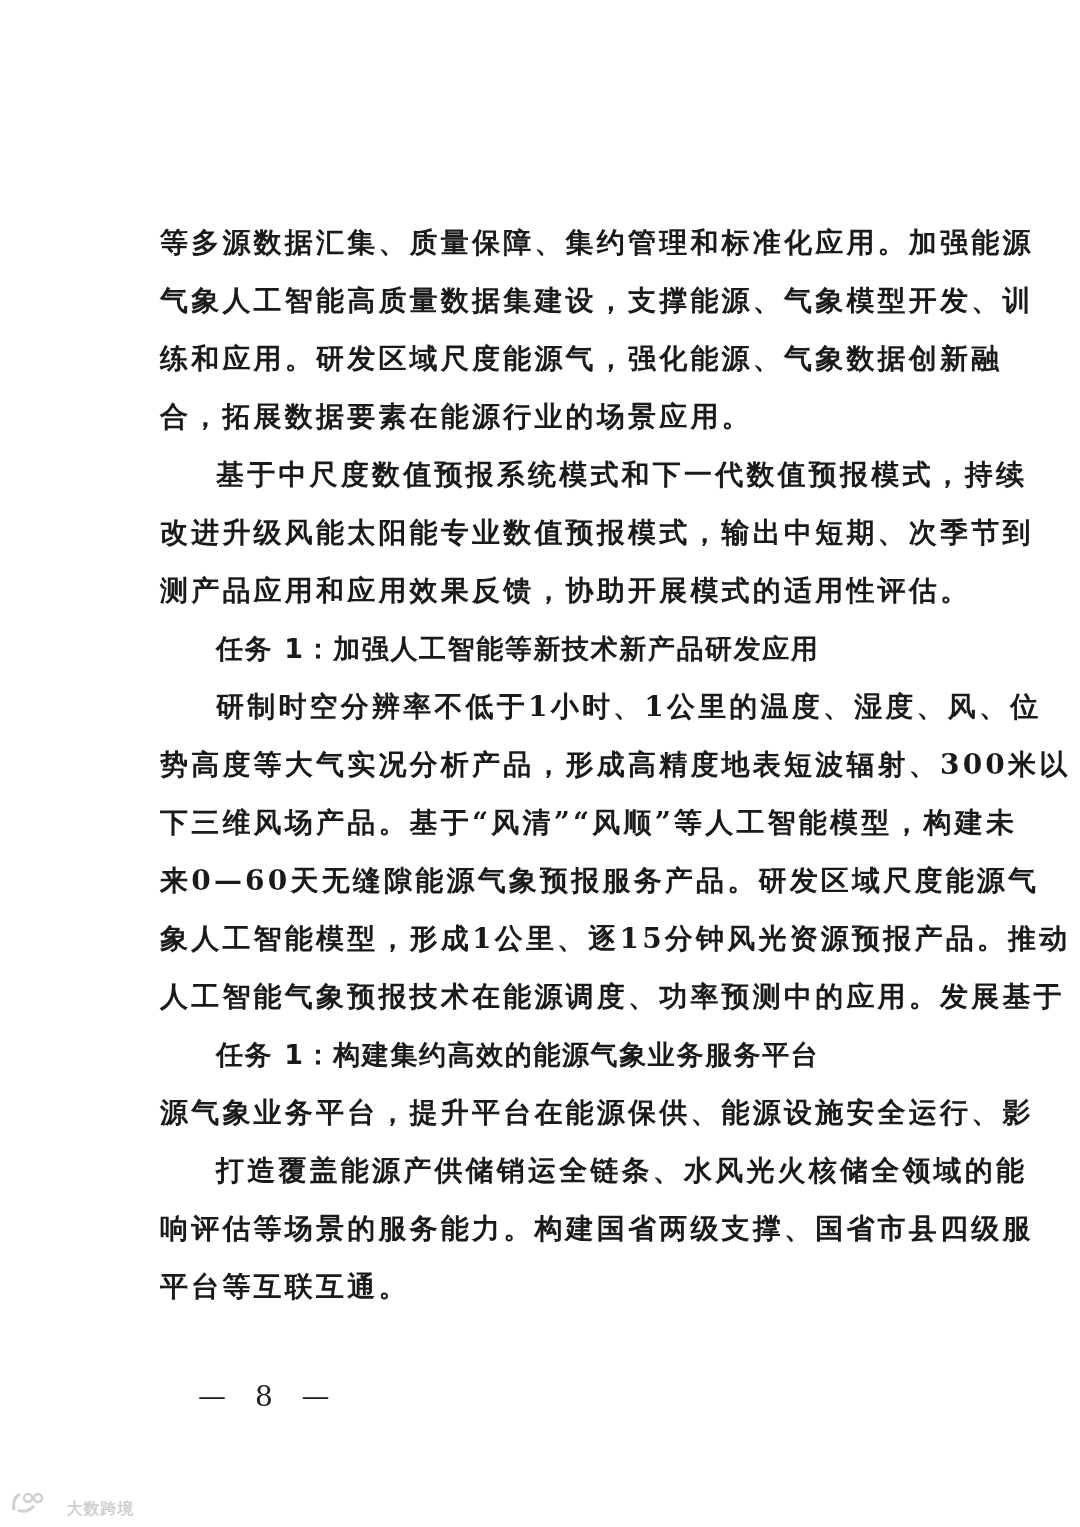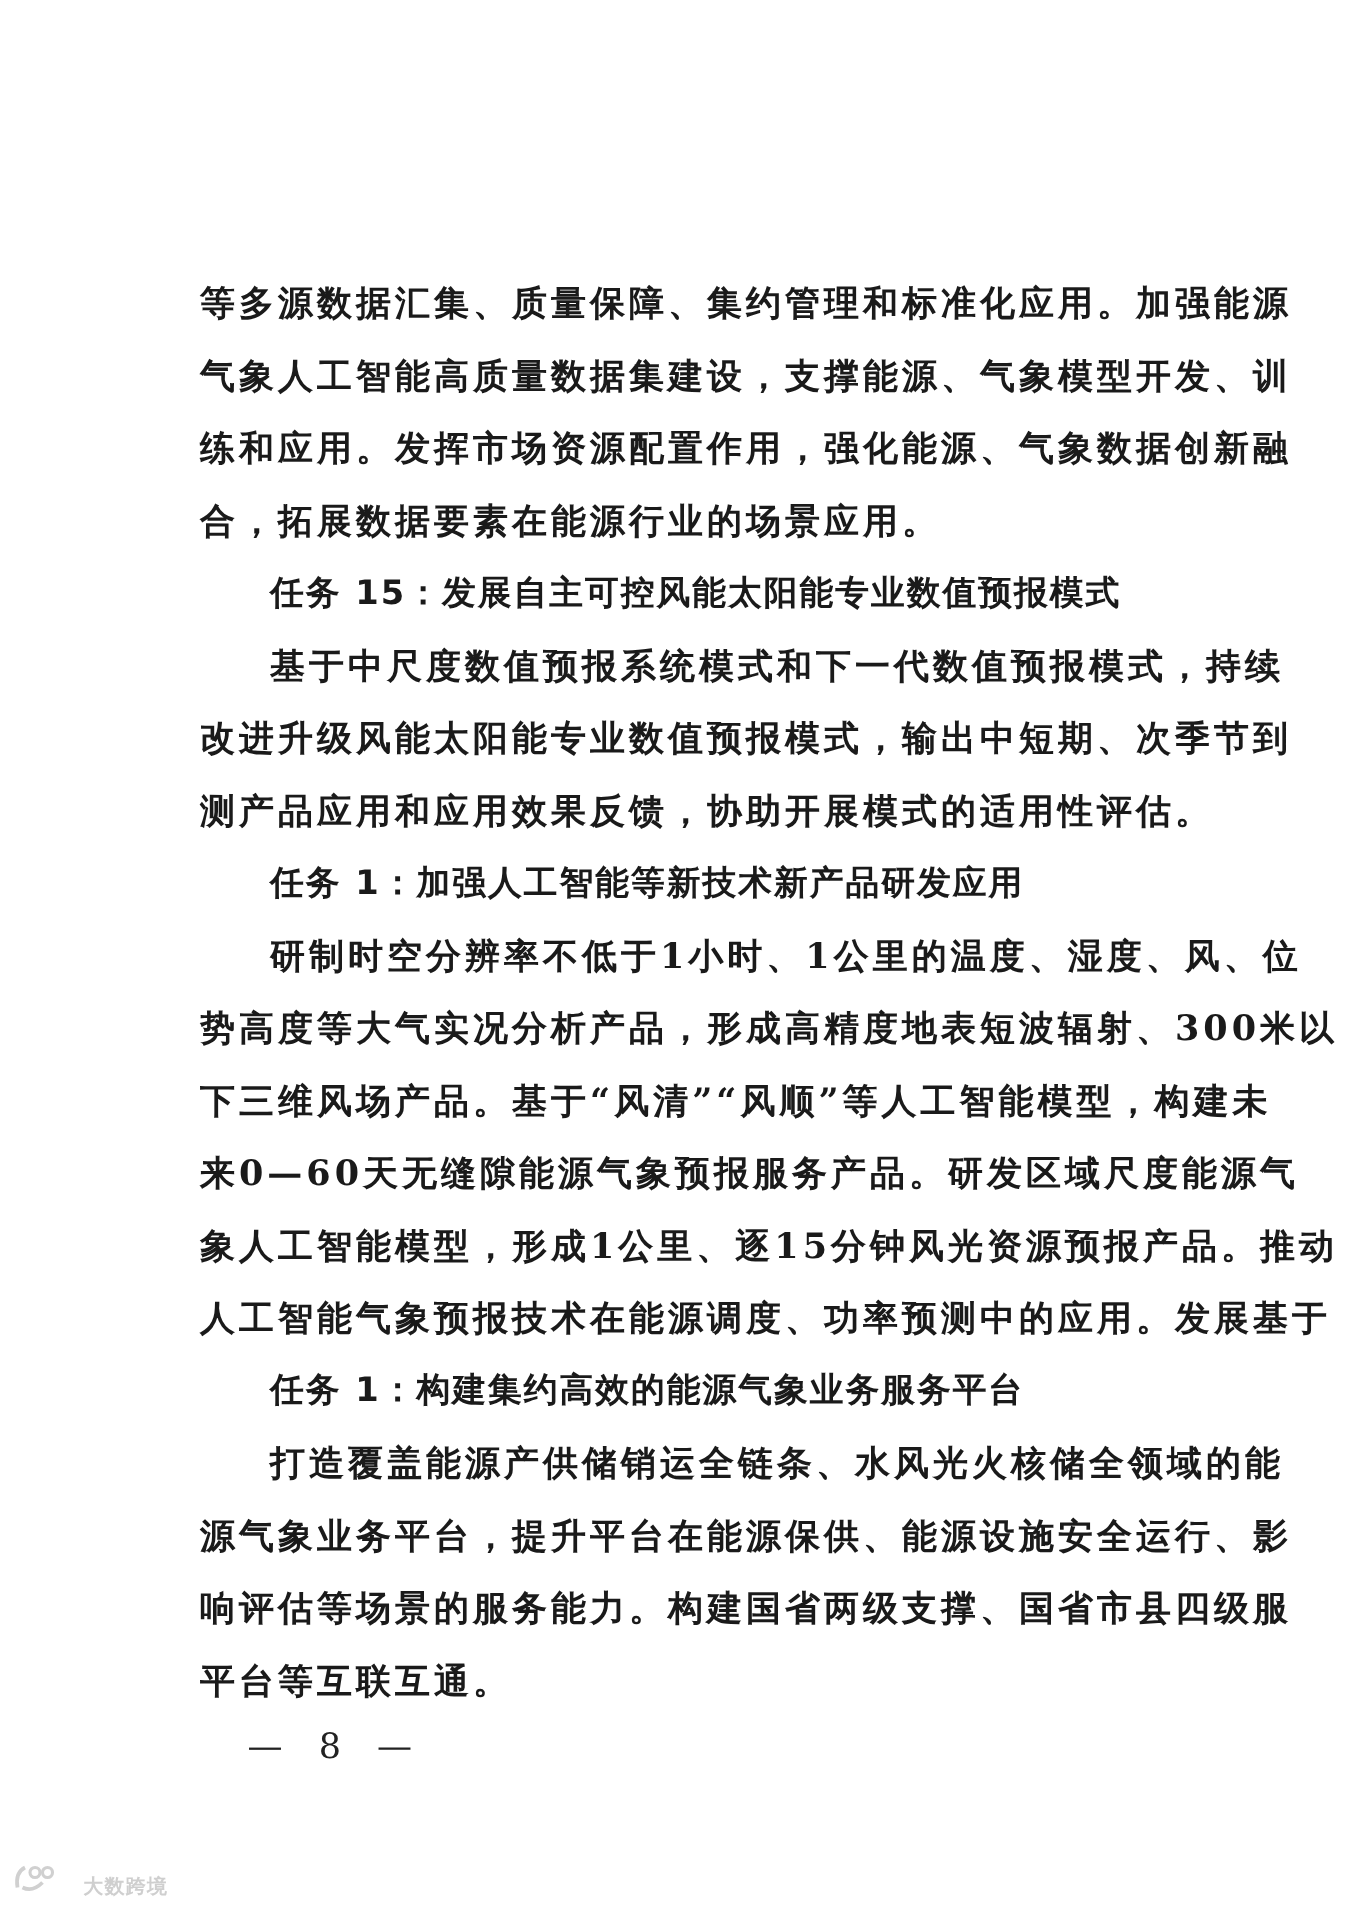--- a/index.html
+++ b/index.html
@@ -29,45 +29,44 @@
   </style>
 </head>
 <body>
 
 <div class="page">
   <div class="content">
 
     <div>
       <div class="line">等多源数据汇集、质量保障、集约管理和标准化应用。加强能源</div>
       <div class="line">气象人工智能高质量数据集建设，支撑能源、气象模型开发、训</div>
-      <div class="line">练和应用。发挥市场资源配置作用，强化能源、气象数据创新融</div>
+      <div class="line">练和应用。研发区域尺度能源气，强化能源、气象数据创新融</div>
       <div class="line">合，拓展数据要素在能源行业的场景应用。</div>
     </div>
 
     <div>
-      <div class="line heading">任务 15：发展自主可控风能太阳能专业数值预报模式</div>
       <div class="line indent">基于中尺度数值预报系统模式和下一代数值预报模式，持续</div>
       <div class="line">改进升级风能太阳能专业数值预报模式，输出中短期、次季节到</div>
       <div class="line">测产品应用和应用效果反馈，协助开展模式的适用性评估。</div>
     </div>
 
     <div>
       <div class="line heading">任务 1：加强人工智能等新技术新产品研发应用</div>
       <div class="line indent">研制时空分辨率不低于1小时、1公里的温度、湿度、风、位</div>
       <div class="line">势高度等大气实况分析产品，形成高精度地表短波辐射、300米以</div>
       <div class="line">下三维风场产品。基于“风清”“风顺”等人工智能模型，构建未</div>
       <div class="line">来0—60天无缝隙能源气象预报服务产品。研发区域尺度能源气</div>
       <div class="line">象人工智能模型，形成1公里、逐15分钟风光资源预报产品。推动</div>
       <div class="line">人工智能气象预报技术在能源调度、功率预测中的应用。发展基于</div>
     </div>
 
     <div>
       <div class="line heading">任务 1：构建集约高效的能源气象业务服务平台</div>
+      <div class="line">源气象业务平台，提升平台在能源保供、能源设施安全运行、影</div>
       <div class="line indent">打造覆盖能源产供储销运全链条、水风光火核储全领域的能</div>
-      <div class="line">源气象业务平台，提升平台在能源保供、能源设施安全运行、影</div>
       <div class="line">响评估等场景的服务能力。构建国省两级支撑、国省市县四级服</div>
       <div class="line">平台等互联互通。</div>
     </div>
   </div>
 
   <div class="page-number">— 8 —</div>
 
   <div class="watermark">
     <span class="logo">
       <svg width="44" height="24" viewBox="0 0 44 24">

